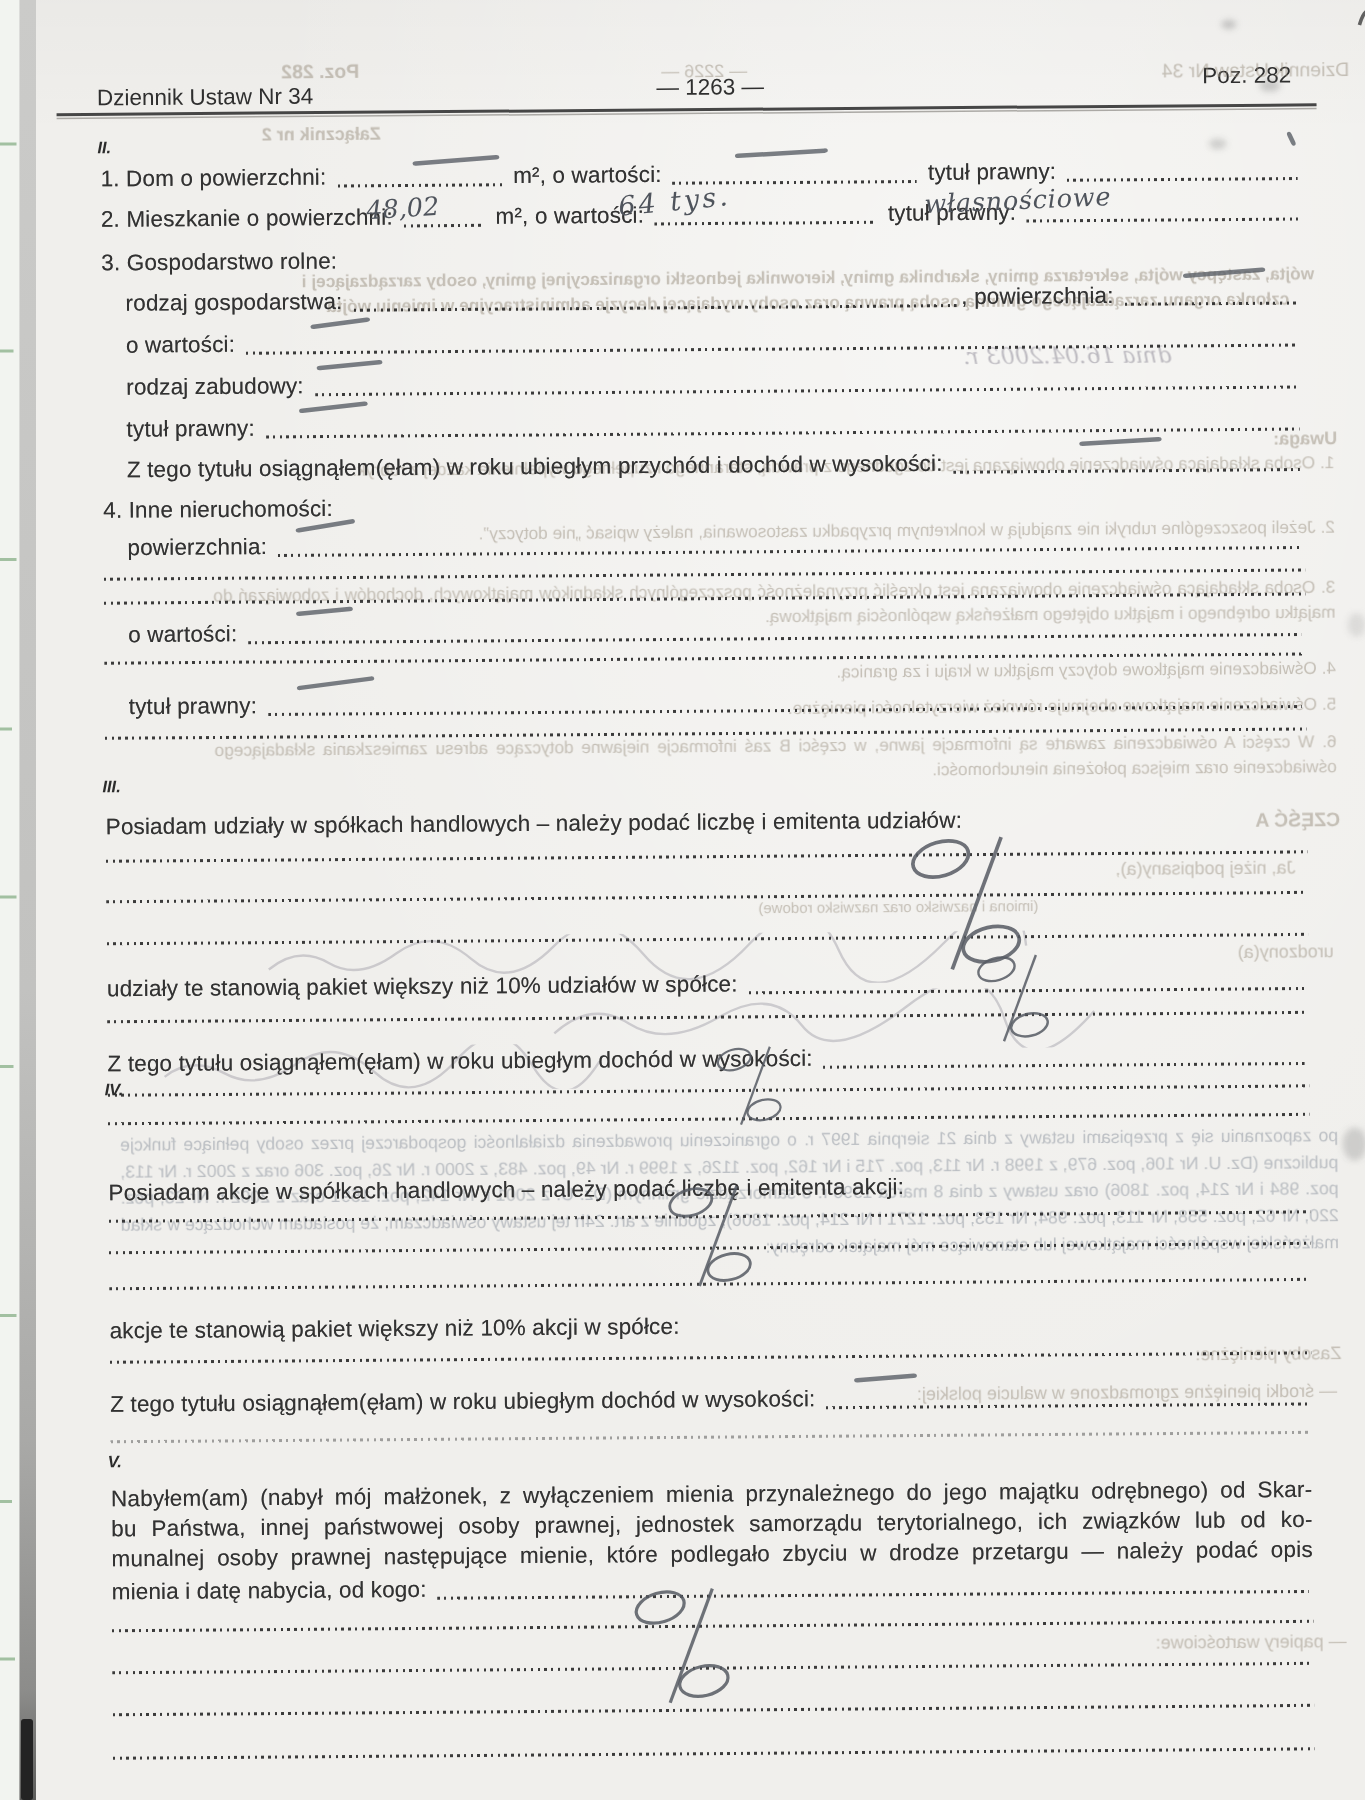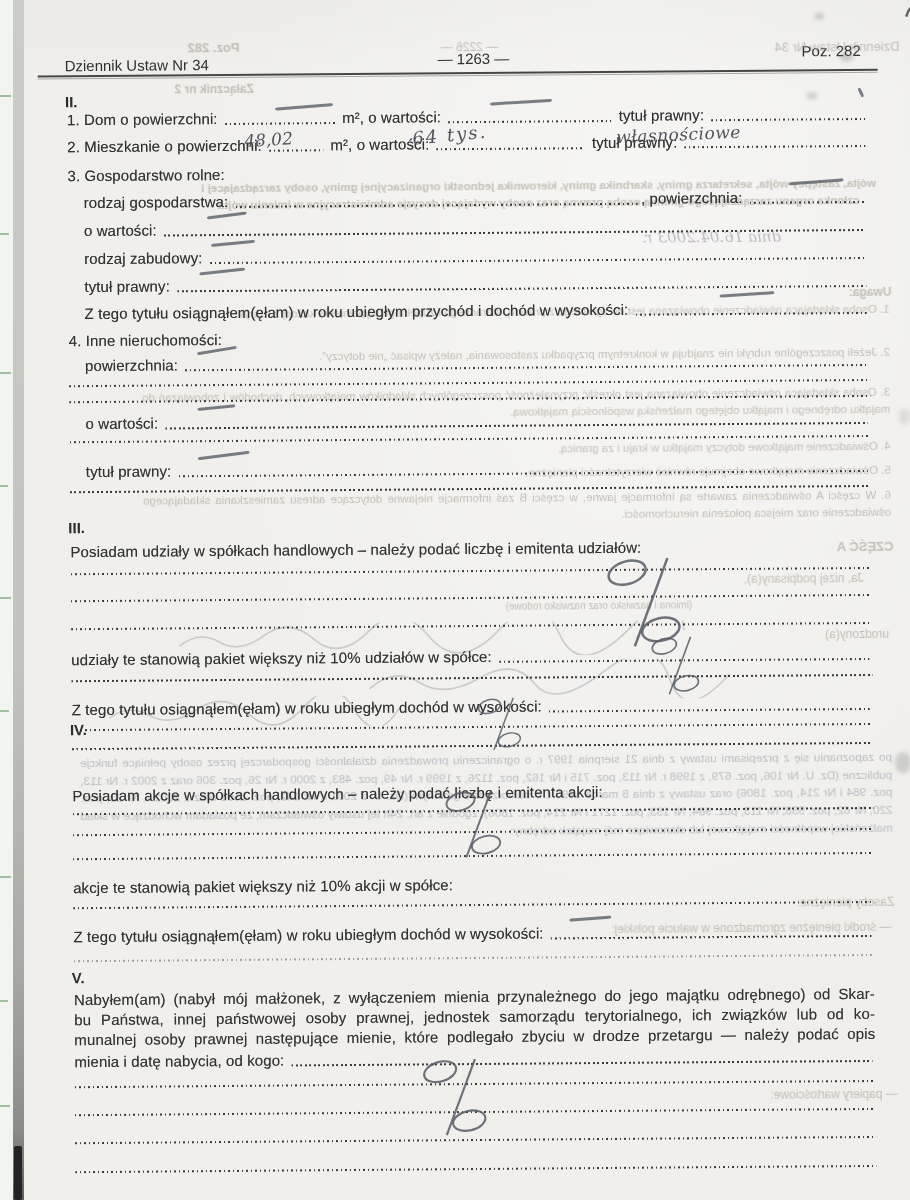--- a/index.html
+++ b/index.html
@@ -24,21 +24,21 @@
   .row{position:absolute;left:47px;right:38px;display:flex;align-items:flex-end;font-size:15px;color:#323232;white-space:nowrap;z-index:3;letter-spacing:.1px;}
   .row.ind{left:63px;}
   .lbl{white-space:pre;line-height:1.15;text-shadow:0 0 .4px rgba(50,50,50,.55);}
   .dots{position:relative;height:6px;margin:0 2px;}
   .dots::after{content:"";position:absolute;left:1px;right:1px;bottom:2px;height:2px;
     background:repeating-linear-gradient(90deg,rgba(43,43,43,.92) 0 1.6px,transparent 1.6px 4.5px);}
   .grow{flex:1;}
   .fd{position:absolute;left:47px;right:38px;height:2px;z-index:3;
     background:repeating-linear-gradient(90deg,rgba(43,43,43,.92) 0 1.6px,transparent 1.6px 4.5px);}
   .fd.faint{opacity:.45;}
-  .sec{position:absolute;left:45px;font-weight:bold;font-size:15px;color:#2c2c2c;z-index:3;}
+  .sec{position:absolute;left:45px;font-weight:bold;font-size:11px;color:#2c2c2c;z-index:3;font-style:italic;}
   .pline{position:absolute;left:47px;right:38px;font-size:15px;color:#323232;z-index:3;
     text-align:justify;text-align-last:justify;letter-spacing:.15px;text-shadow:0 0 .4px rgba(50,50,50,.5);}
   
   .hw{position:absolute;font-family:"DejaVu Serif",serif;font-style:italic;color:#4f545c;z-index:5;white-space:nowrap;}
   .dash{position:absolute;height:3px;background:#5a5f66;border-radius:3px/2px;opacity:.8;z-index:5;}
   .zmark{position:absolute;z-index:5;}
   .zmark ellipse,.zmark path{stroke:#565b63;stroke-width:2.1;fill:none;opacity:.85;}
   .squig{position:absolute;z-index:1;opacity:.4;}
   .squig path{stroke:rgba(125,122,138,.8);stroke-width:1.6;fill:none;}
   

